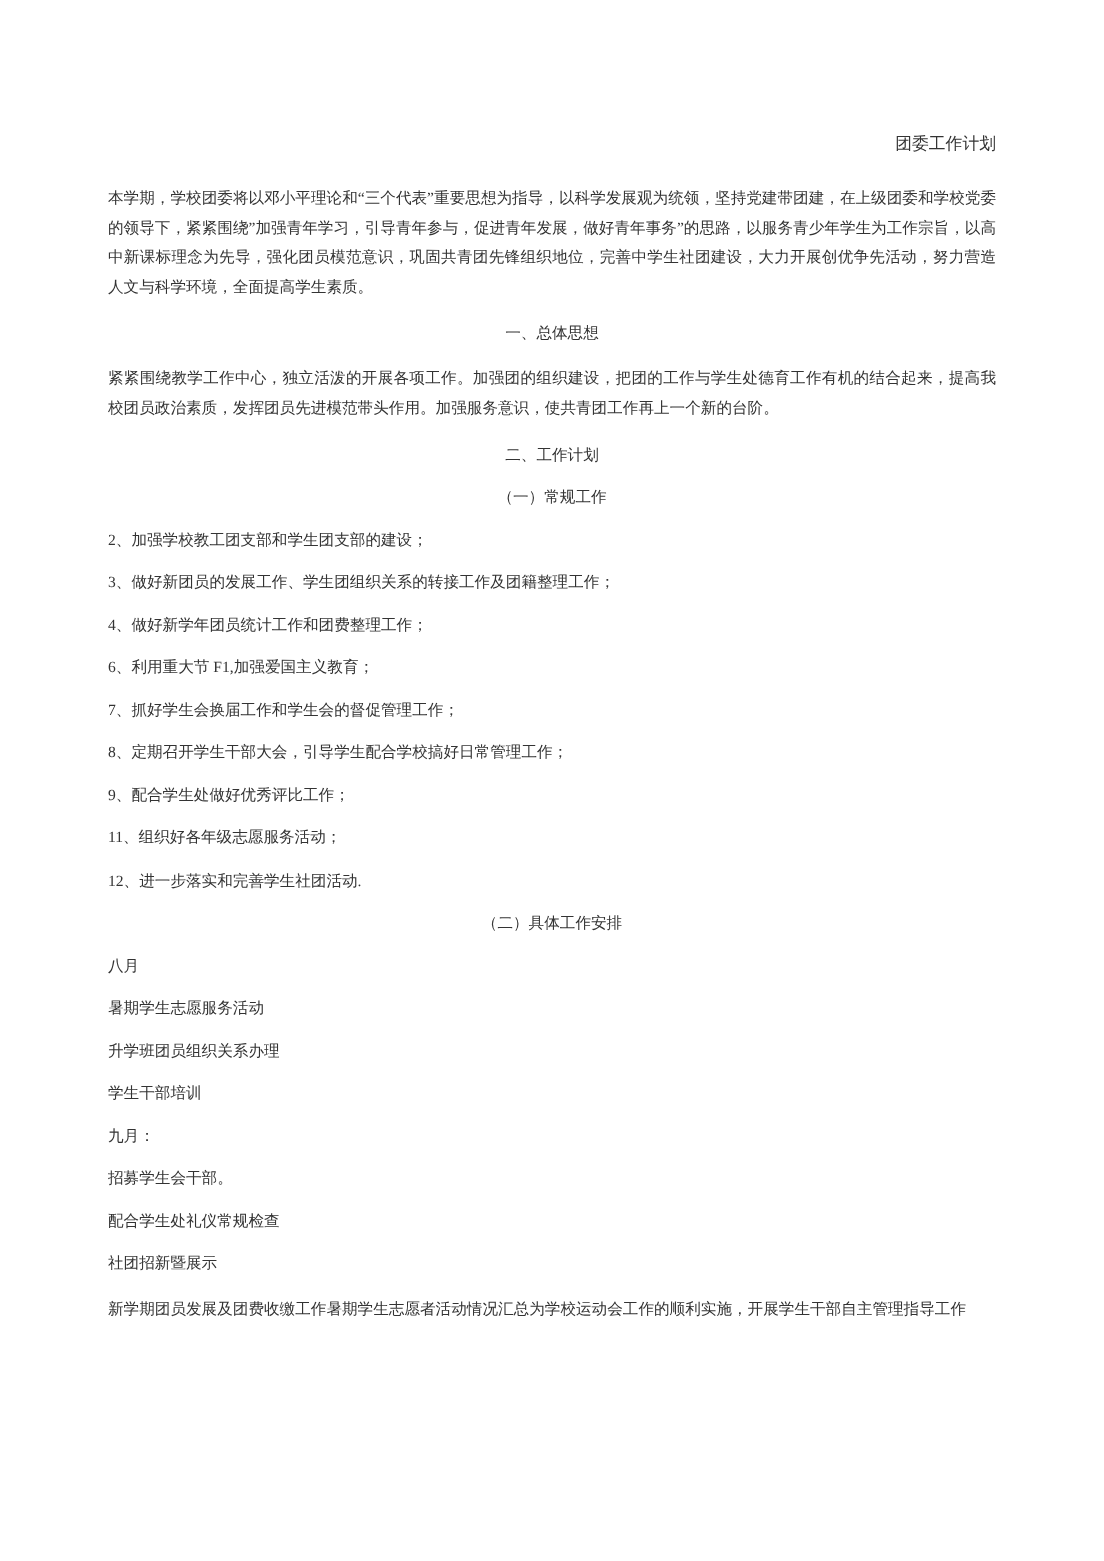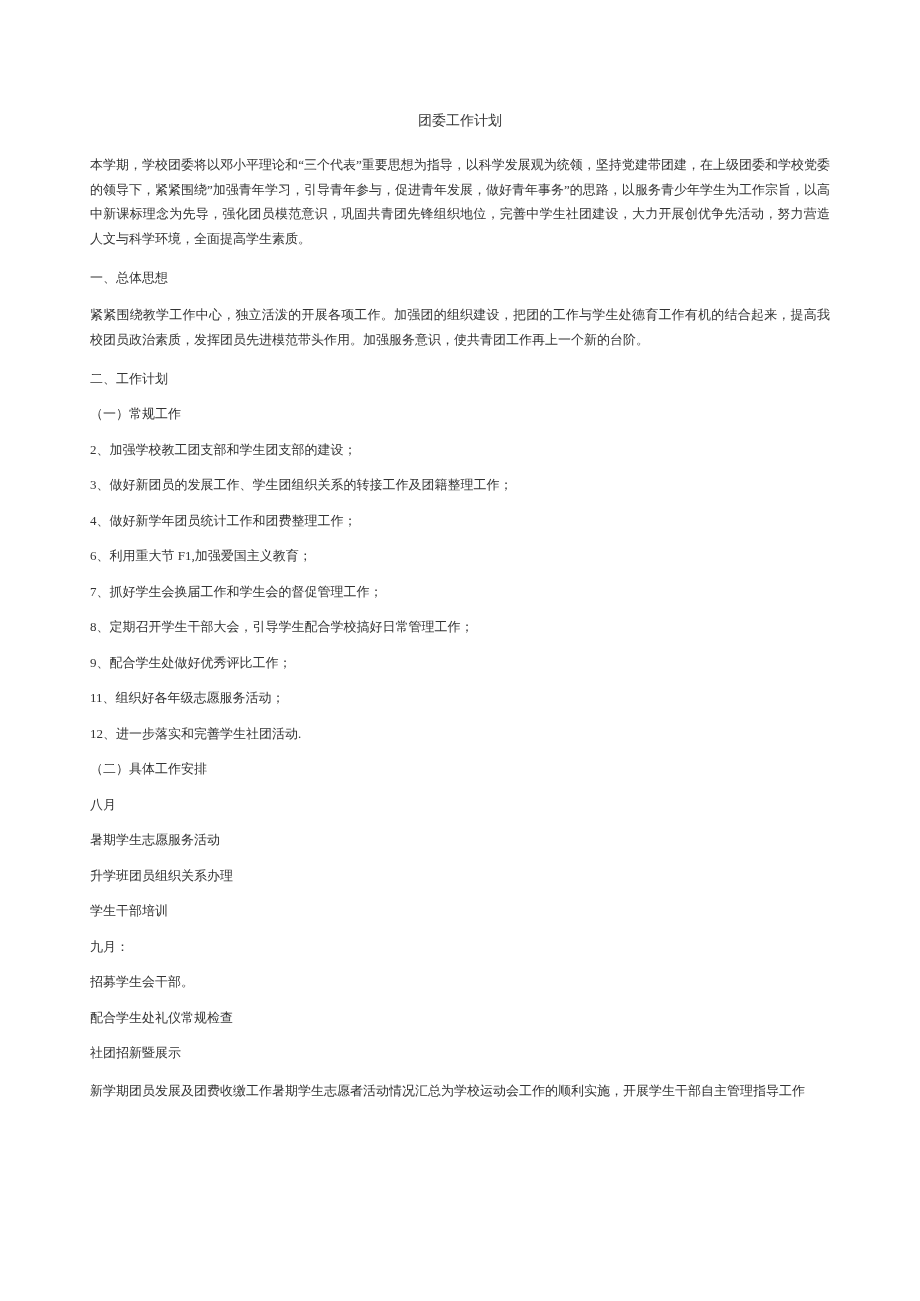--- a/index.html
+++ b/index.html
@@ -11,31 +11,32 @@
     color: #333333;
     line-height: 1.5;
   }
   .page {
     width: 920px;
     min-height: 1301px;
     box-sizing: border-box;
     padding: 110px 90px 60px 90px;
   }
   .title {
-    text-align: center;
+    text-align: right;
     font-size: 14px;
     margin-bottom: 22px;
   }
   .para {
     margin-bottom: 16px;
     text-align: justify;
     line-height: 1.9;
   }
   .sec {
     margin-bottom: 16px;
+    text-align: center;
   }
   .item {
     margin-bottom: 16px;
   }
 </style>
 </head>
 <body>
 
 <div class="page">
 

